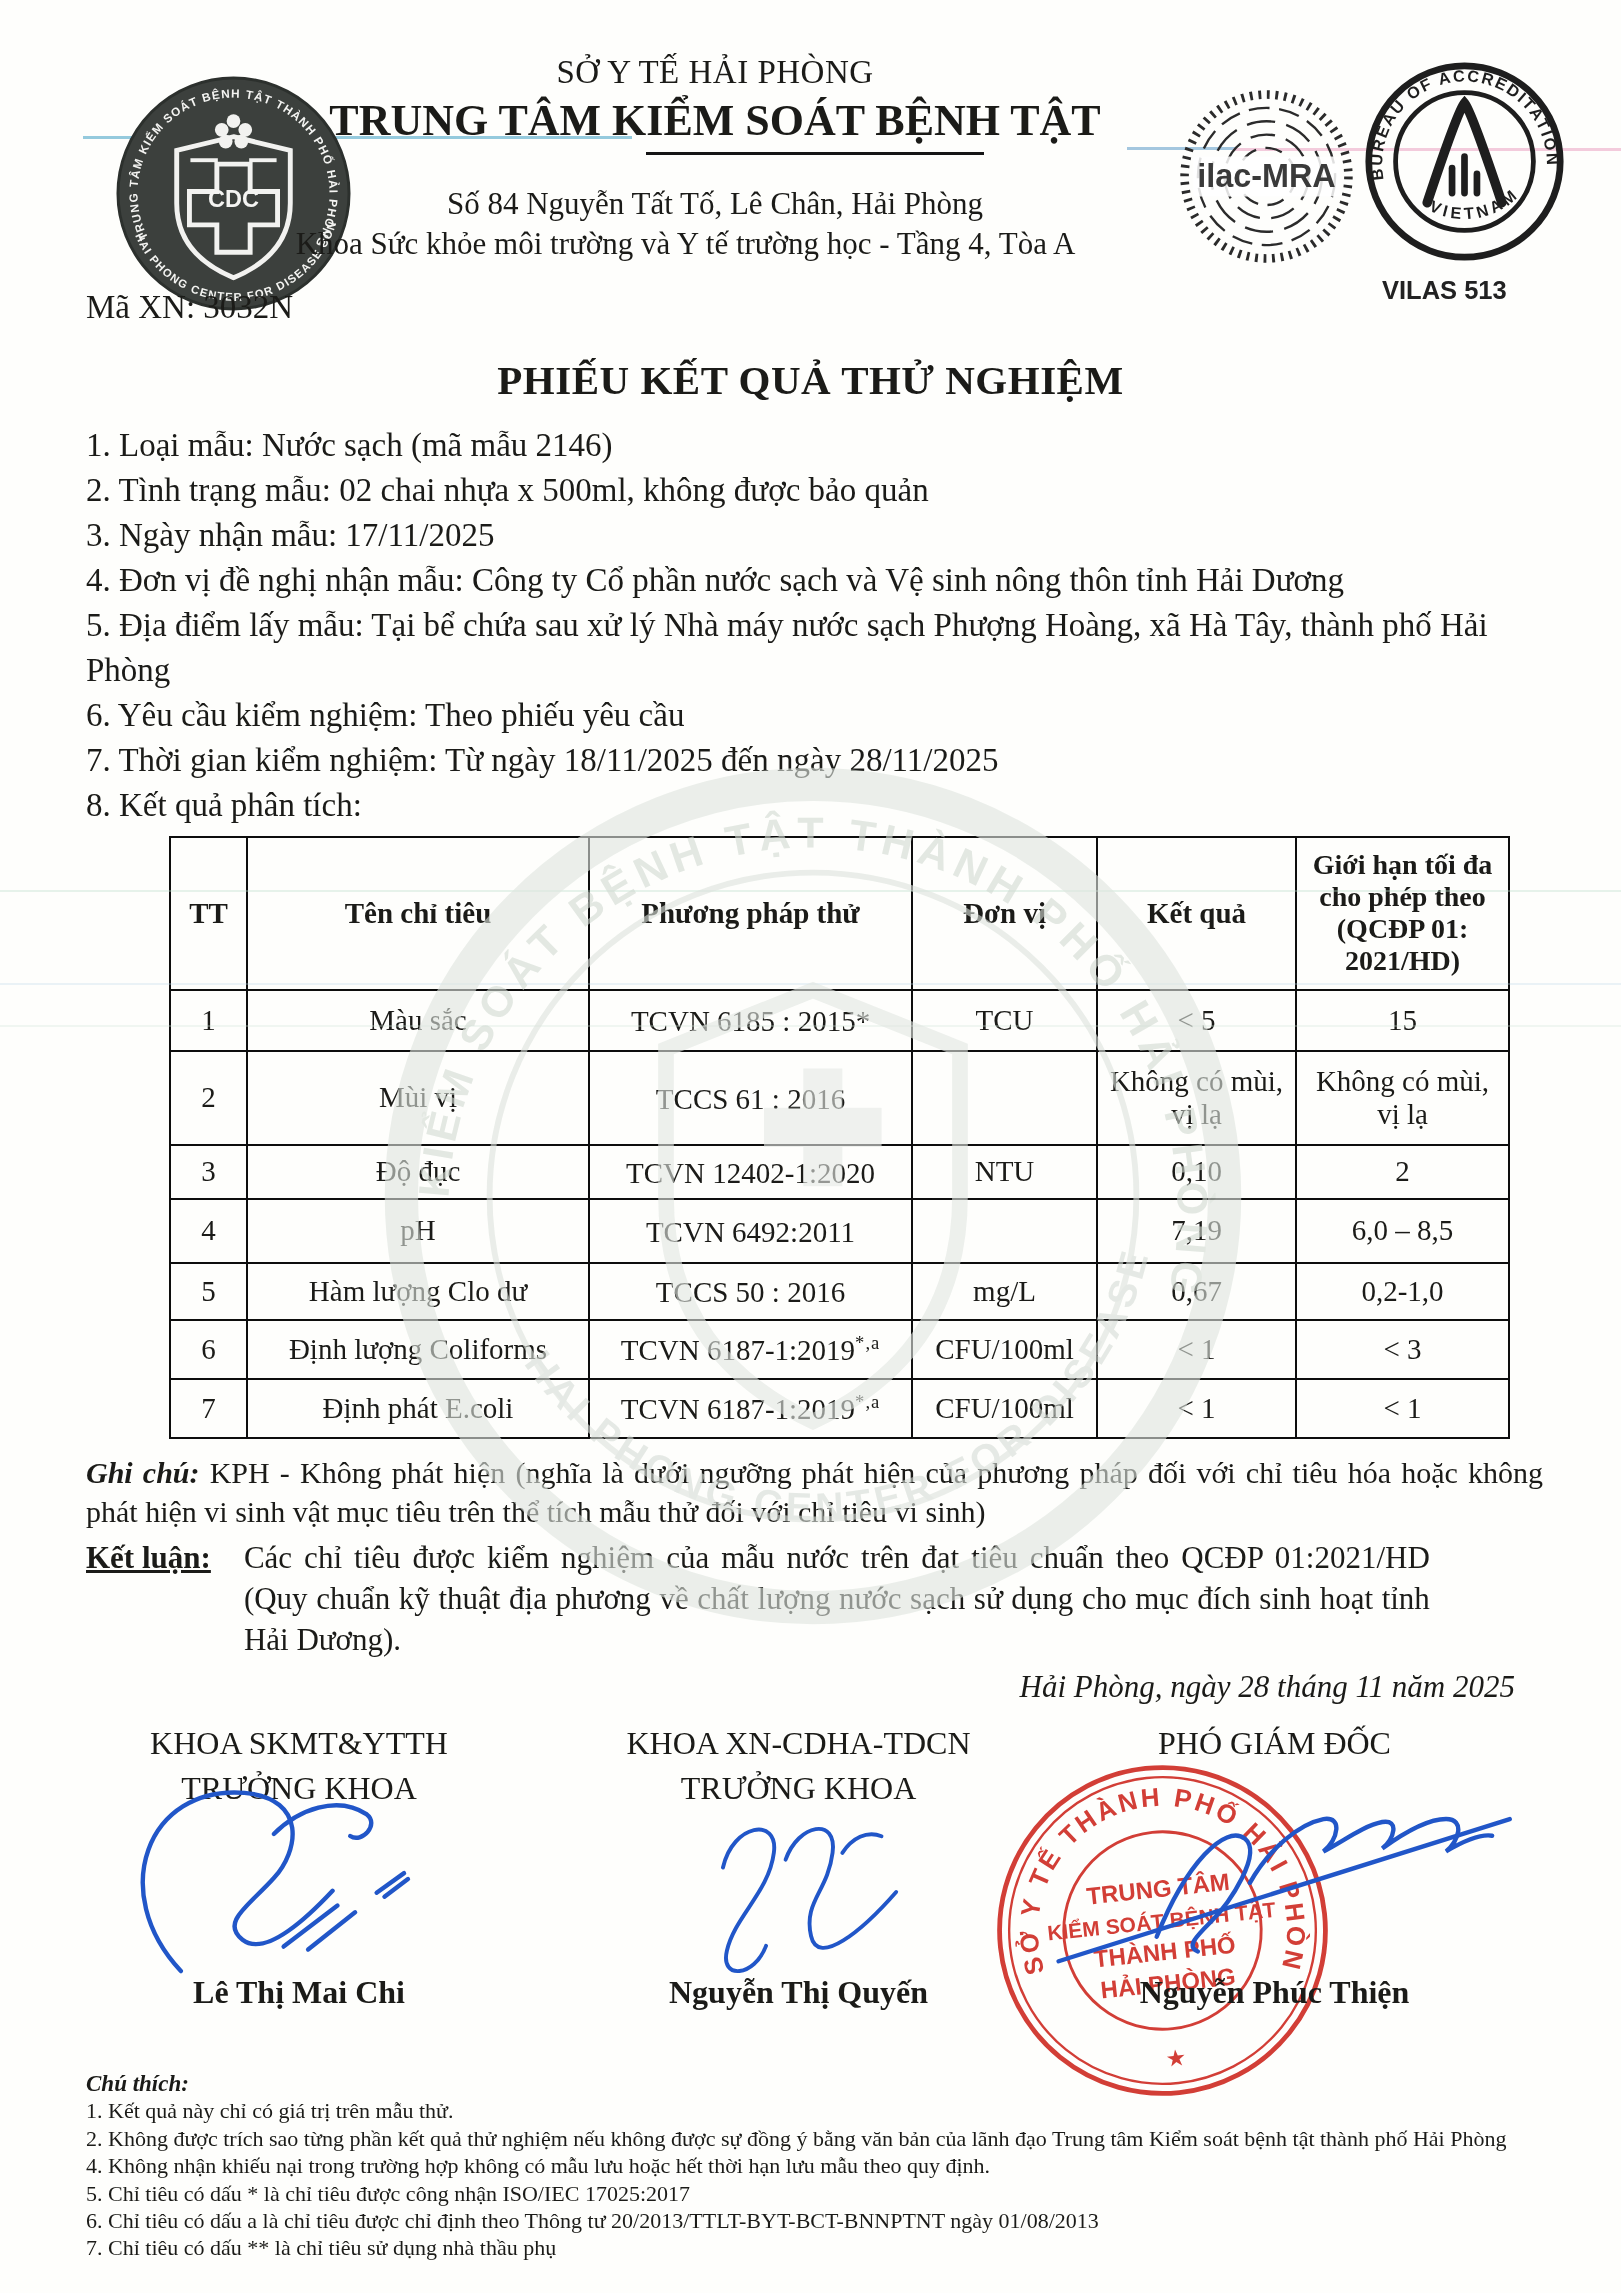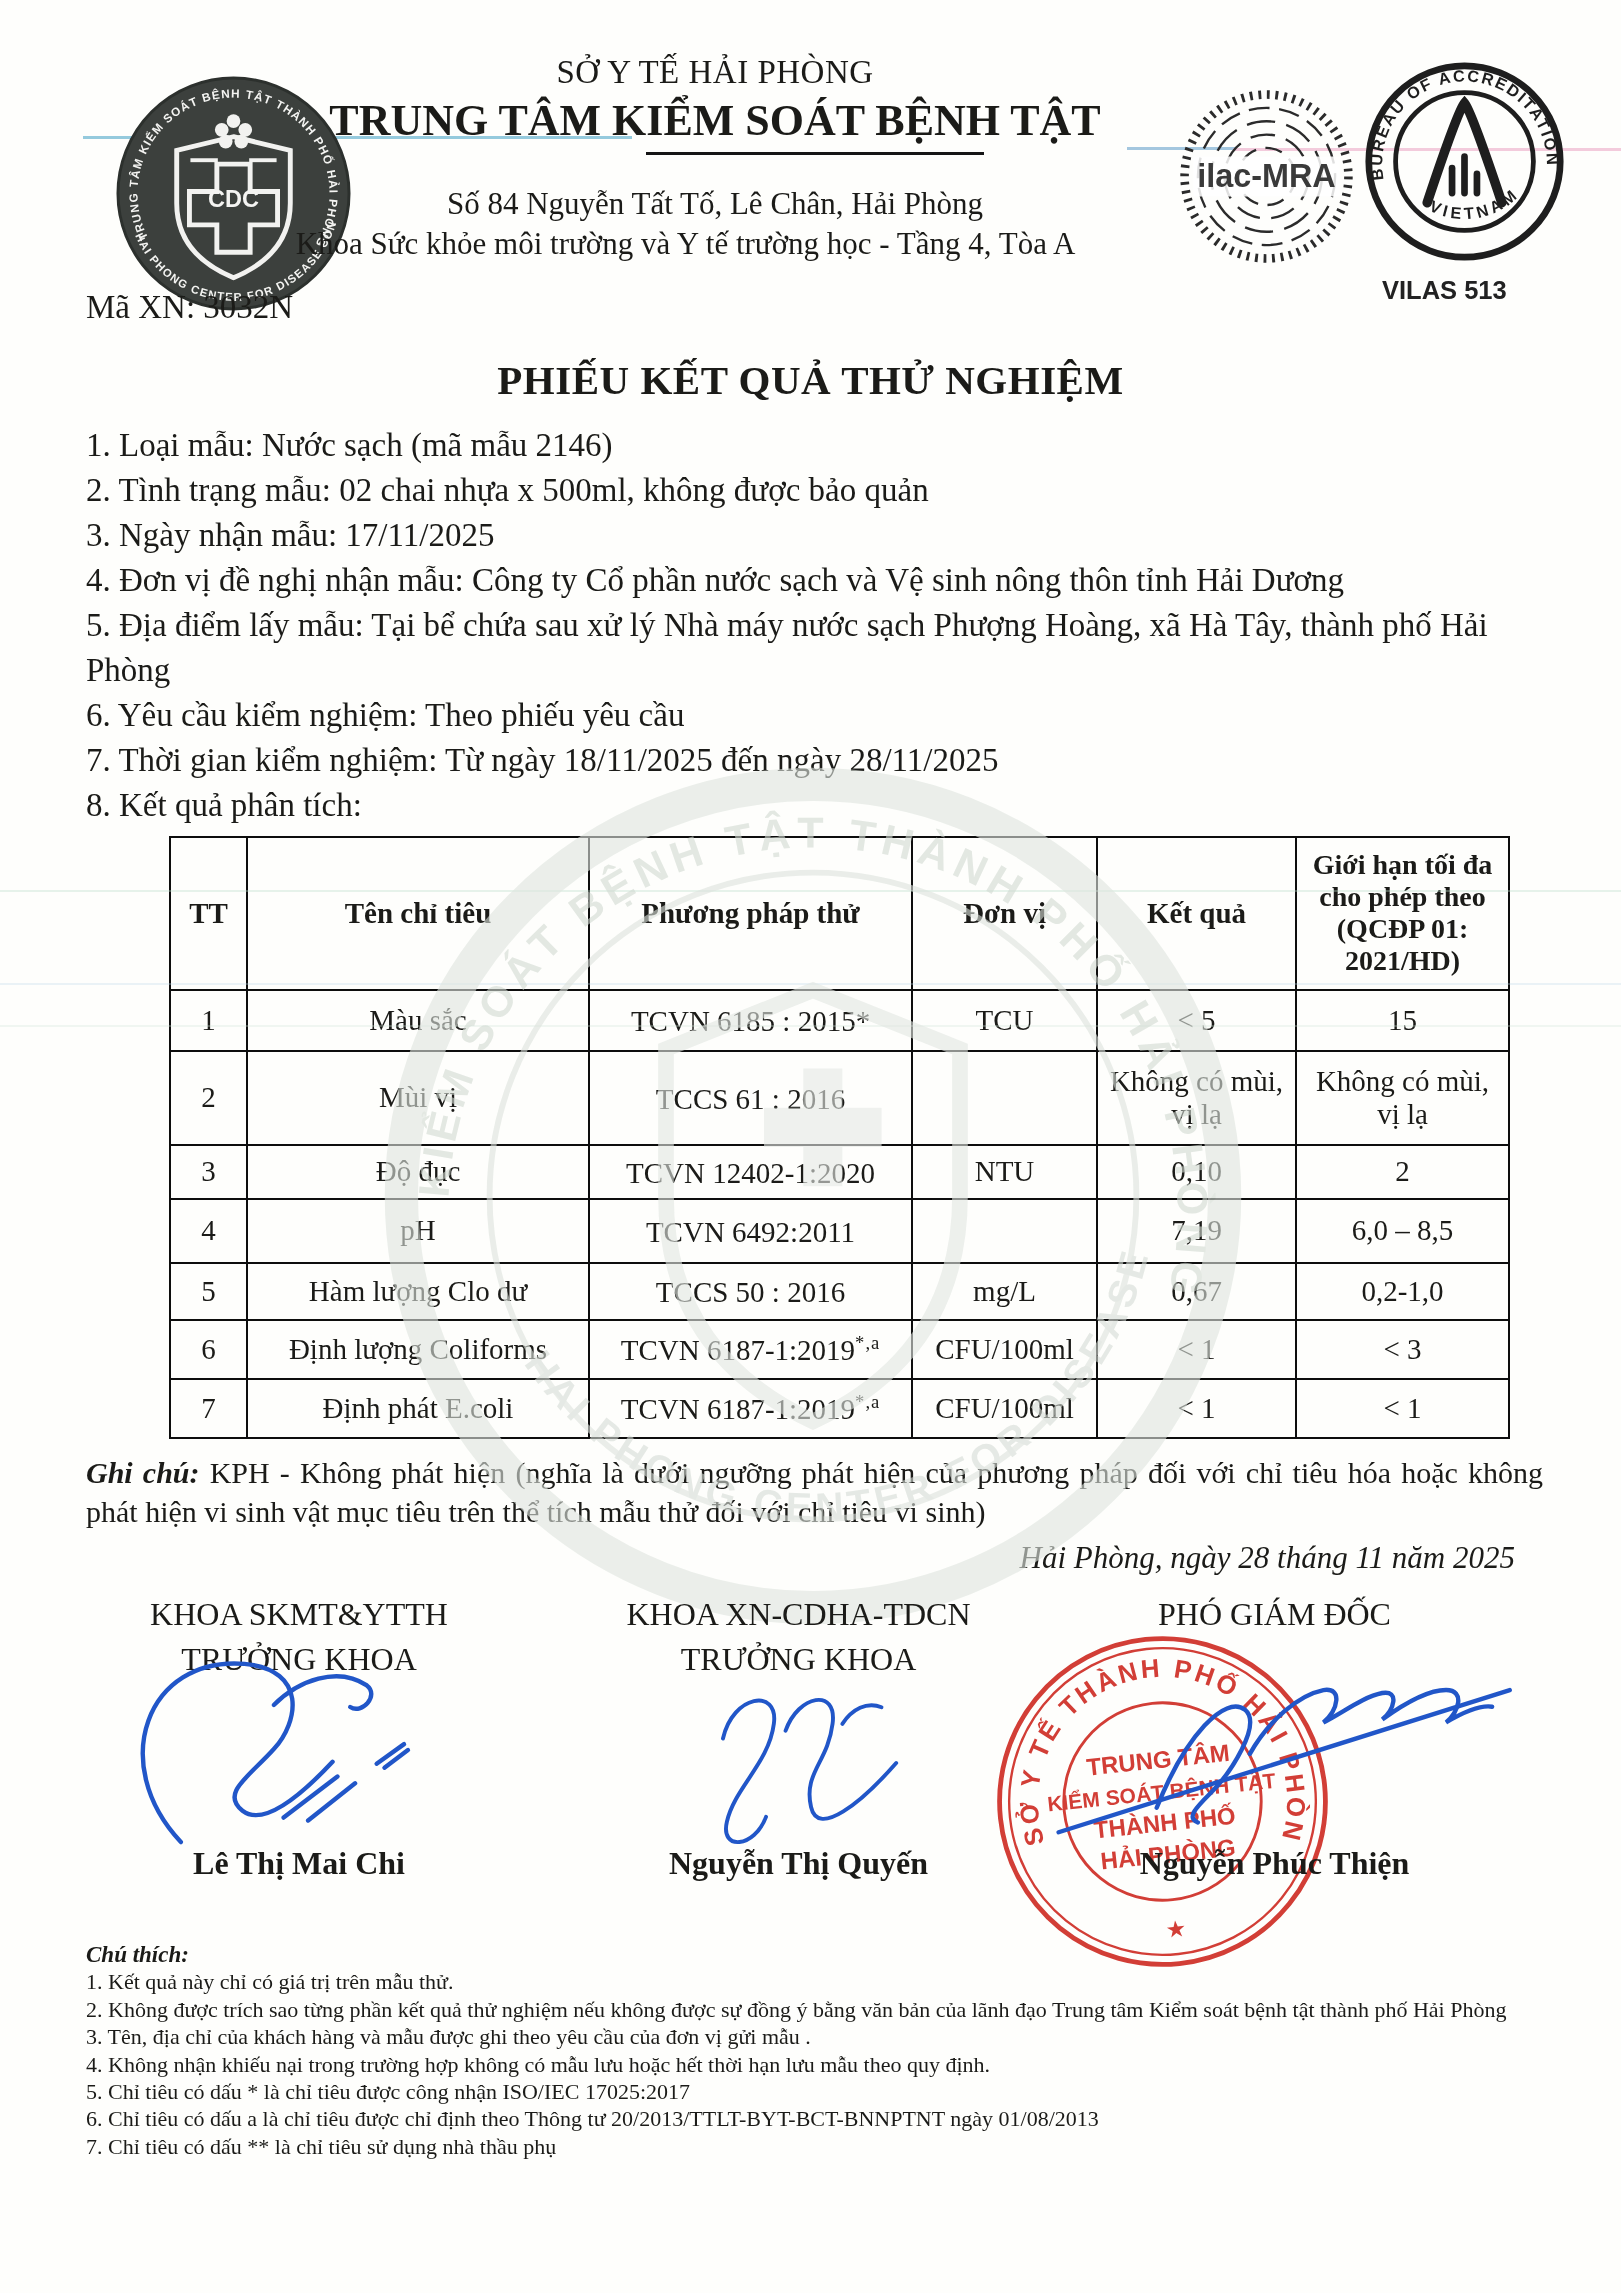--- a/index.html
+++ b/index.html
@@ -250,20 +250,24 @@
       <td>&lt; 1</td>
       <td>&lt; 1</td>
     </tr>
   </tbody>
     </table>
 
   <div class="ghichu">
     <span class="lbl">Ghi chú:</span><span> KPH - Không phát hiện (nghĩa là dưới ngưỡng phát hiện của phương pháp đối với chỉ tiêu hóa hoặc không phát hiện vi sinh vật mục tiêu trên thể tích mẫu thử đối với chỉ tiêu vi sinh)</span>
   </div>
 
+  <div class="ketluan">
+    <div class="lbl">Kết luận:</div>
+    <div class="txt">Các chỉ tiêu được kiểm nghiệm của mẫu nước trên đạt tiêu chuẩn theo QCĐP 01:2021/HD (Quy chuẩn kỹ thuật địa phương về chất lượng nước sạch sử dụng cho mục đích sinh hoạt tỉnh Hải Dương).</div>
+  </div>
 
   <div class="dateline">Hải Phòng, ngày 28 tháng 11 năm 2025</div>
 
   <div class="sig-area">
 
     <div class="sig-col c1">
       <div>KHOA SKMT&amp;YTTH</div>
       <div>TRƯỞNG KHOA</div>
     </div>
     <div class="sig-col c2">
@@ -318,21 +322,20 @@
 
     <div class="sig-name n1">Lê Thị Mai Chi</div>
     <div class="sig-name n2">Nguyễn Thị Quyến</div>
     <div class="sig-name n3">Nguyễn Phúc Thiện</div>
   </div>
 
   <div class="chuthich">
     <div class="lbl">Chú thích:</div>
     <div class="note-line">1.  Kết quả này chỉ có giá trị trên mẫu thử.</div>
     <div class="note-line">2.  Không được trích sao từng phần kết quả thử nghiệm nếu không được sự đồng ý bằng văn bản của lãnh đạo Trung tâm Kiểm soát bệnh tật thành phố Hải Phòng</div>
-    <div class="note-line">3.  Tên, địa chỉ của khách hàng và mẫu được ghi theo yêu cầu của đơn vị gửi mẫu .</div>
     <div class="note-line">4.  Không nhận khiếu nại trong trường hợp không có mẫu lưu hoặc hết thời hạn lưu mẫu theo quy định.</div>
     <div class="note-line">5.  Chỉ tiêu có dấu * là chỉ tiêu được công nhận ISO/IEC 17025:2017</div>
     <div class="note-line">6.  Chỉ tiêu có dấu a là chỉ tiêu được chỉ định theo Thông tư 20/2013/TTLT-BYT-BCT-BNNPTNT ngày 01/08/2013</div>
     <div class="note-line">7.  Chỉ tiêu có dấu ** là chỉ tiêu sử dụng nhà thầu phụ</div>
   </div>
 
 </div>
 
 
 </body></html>

